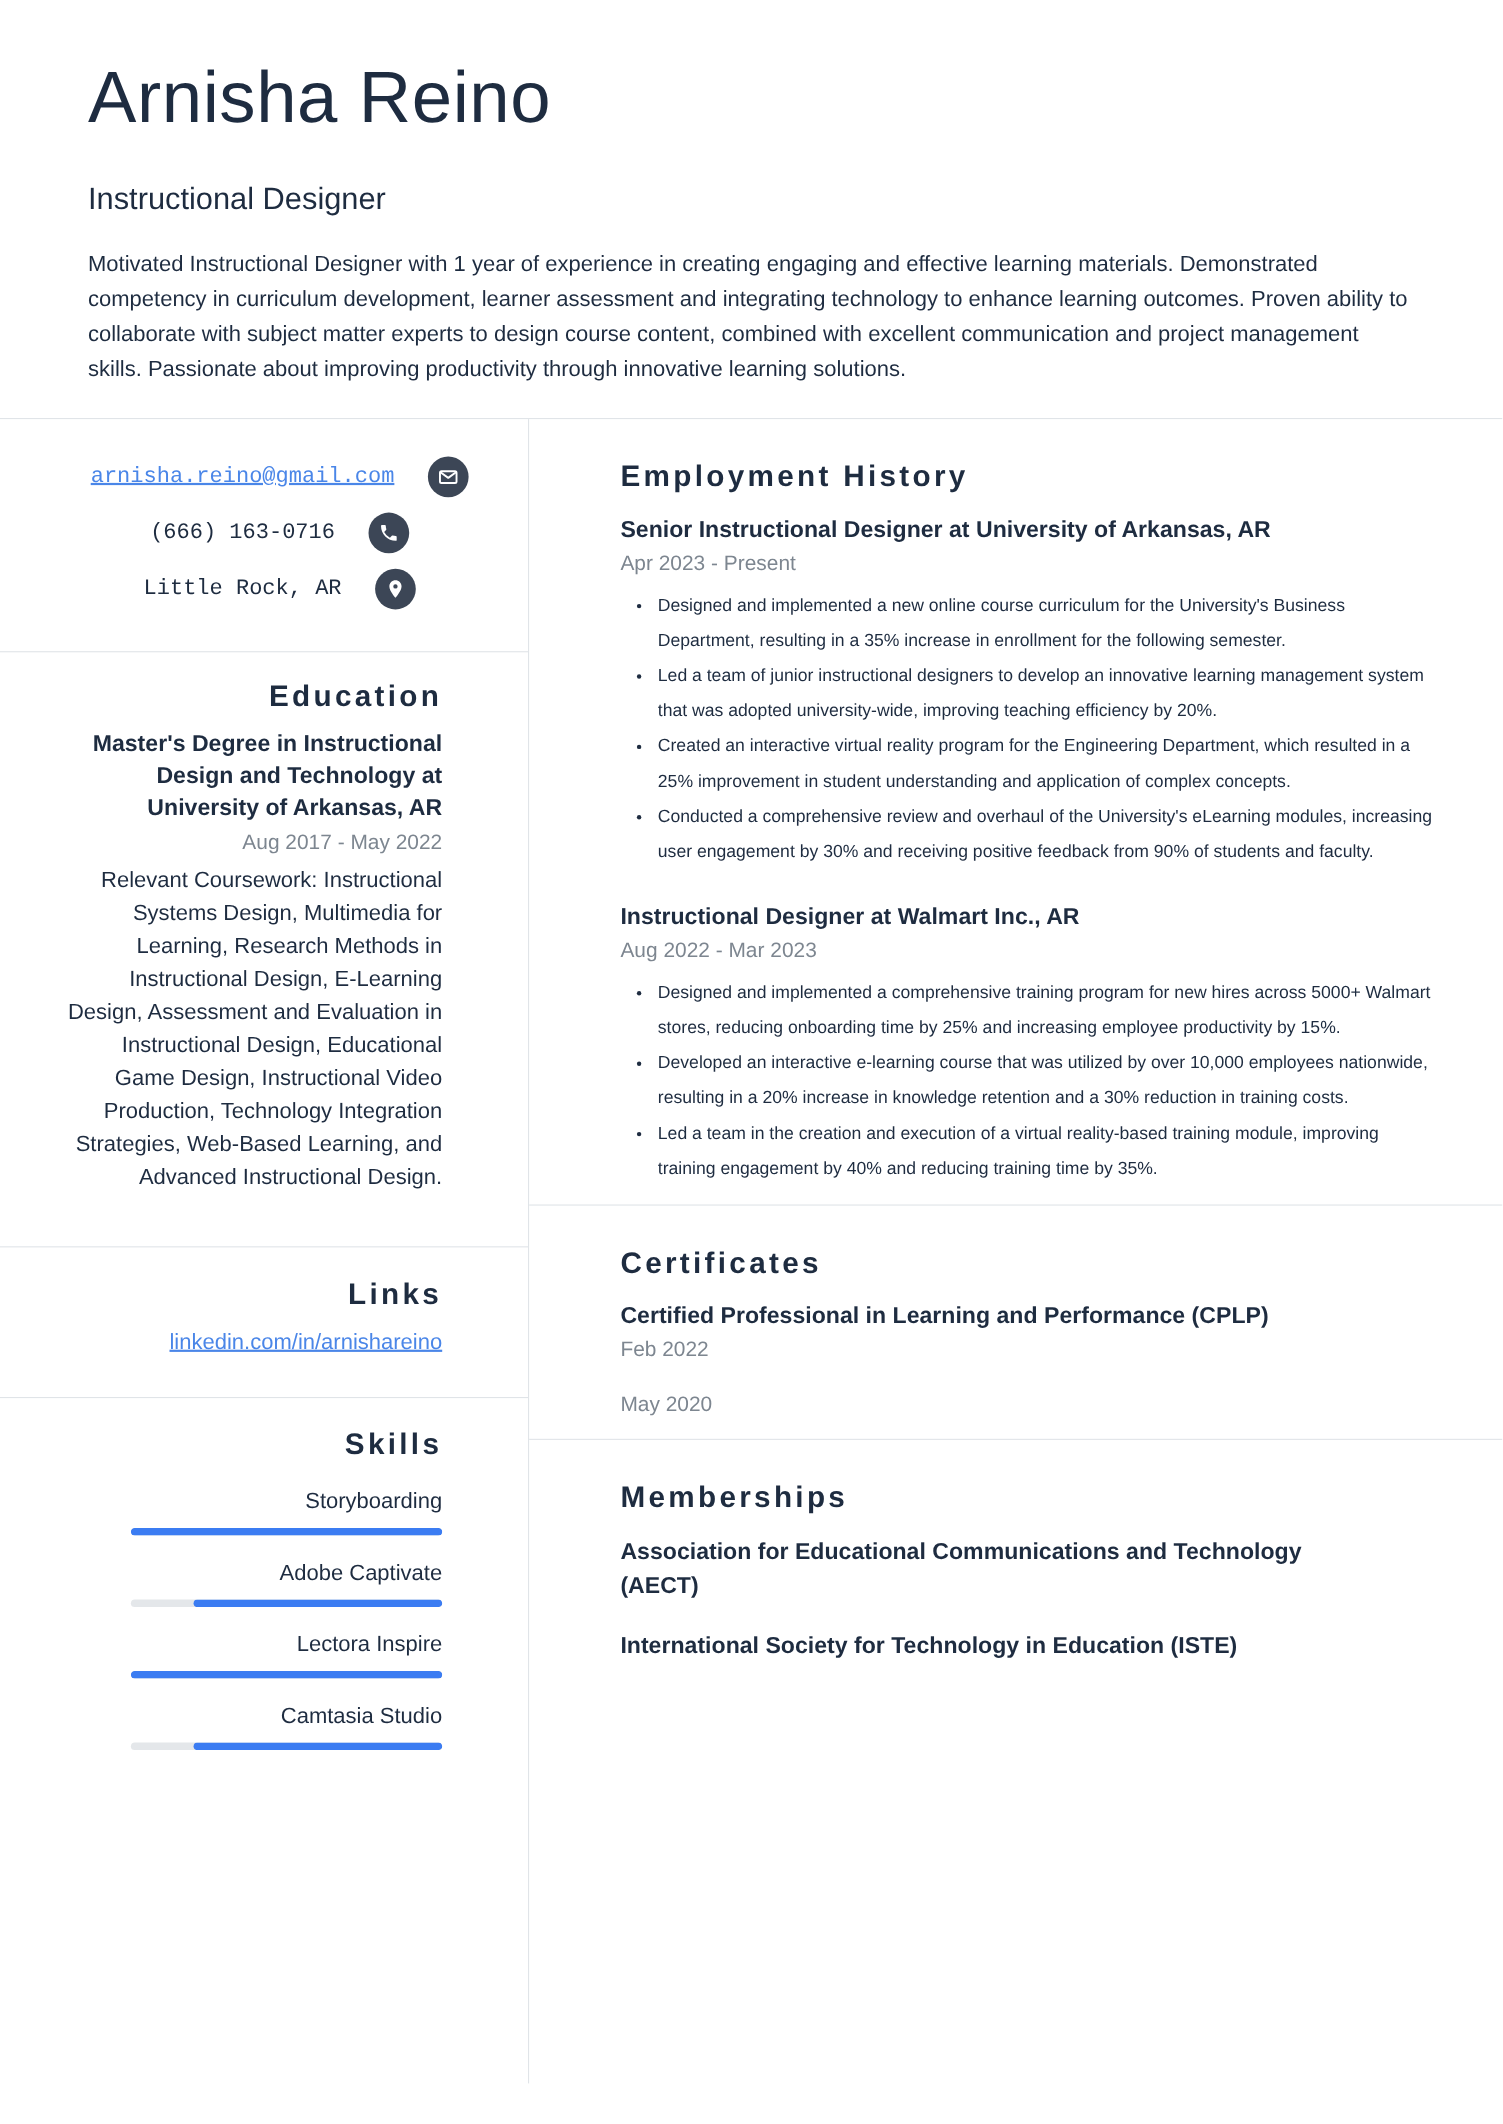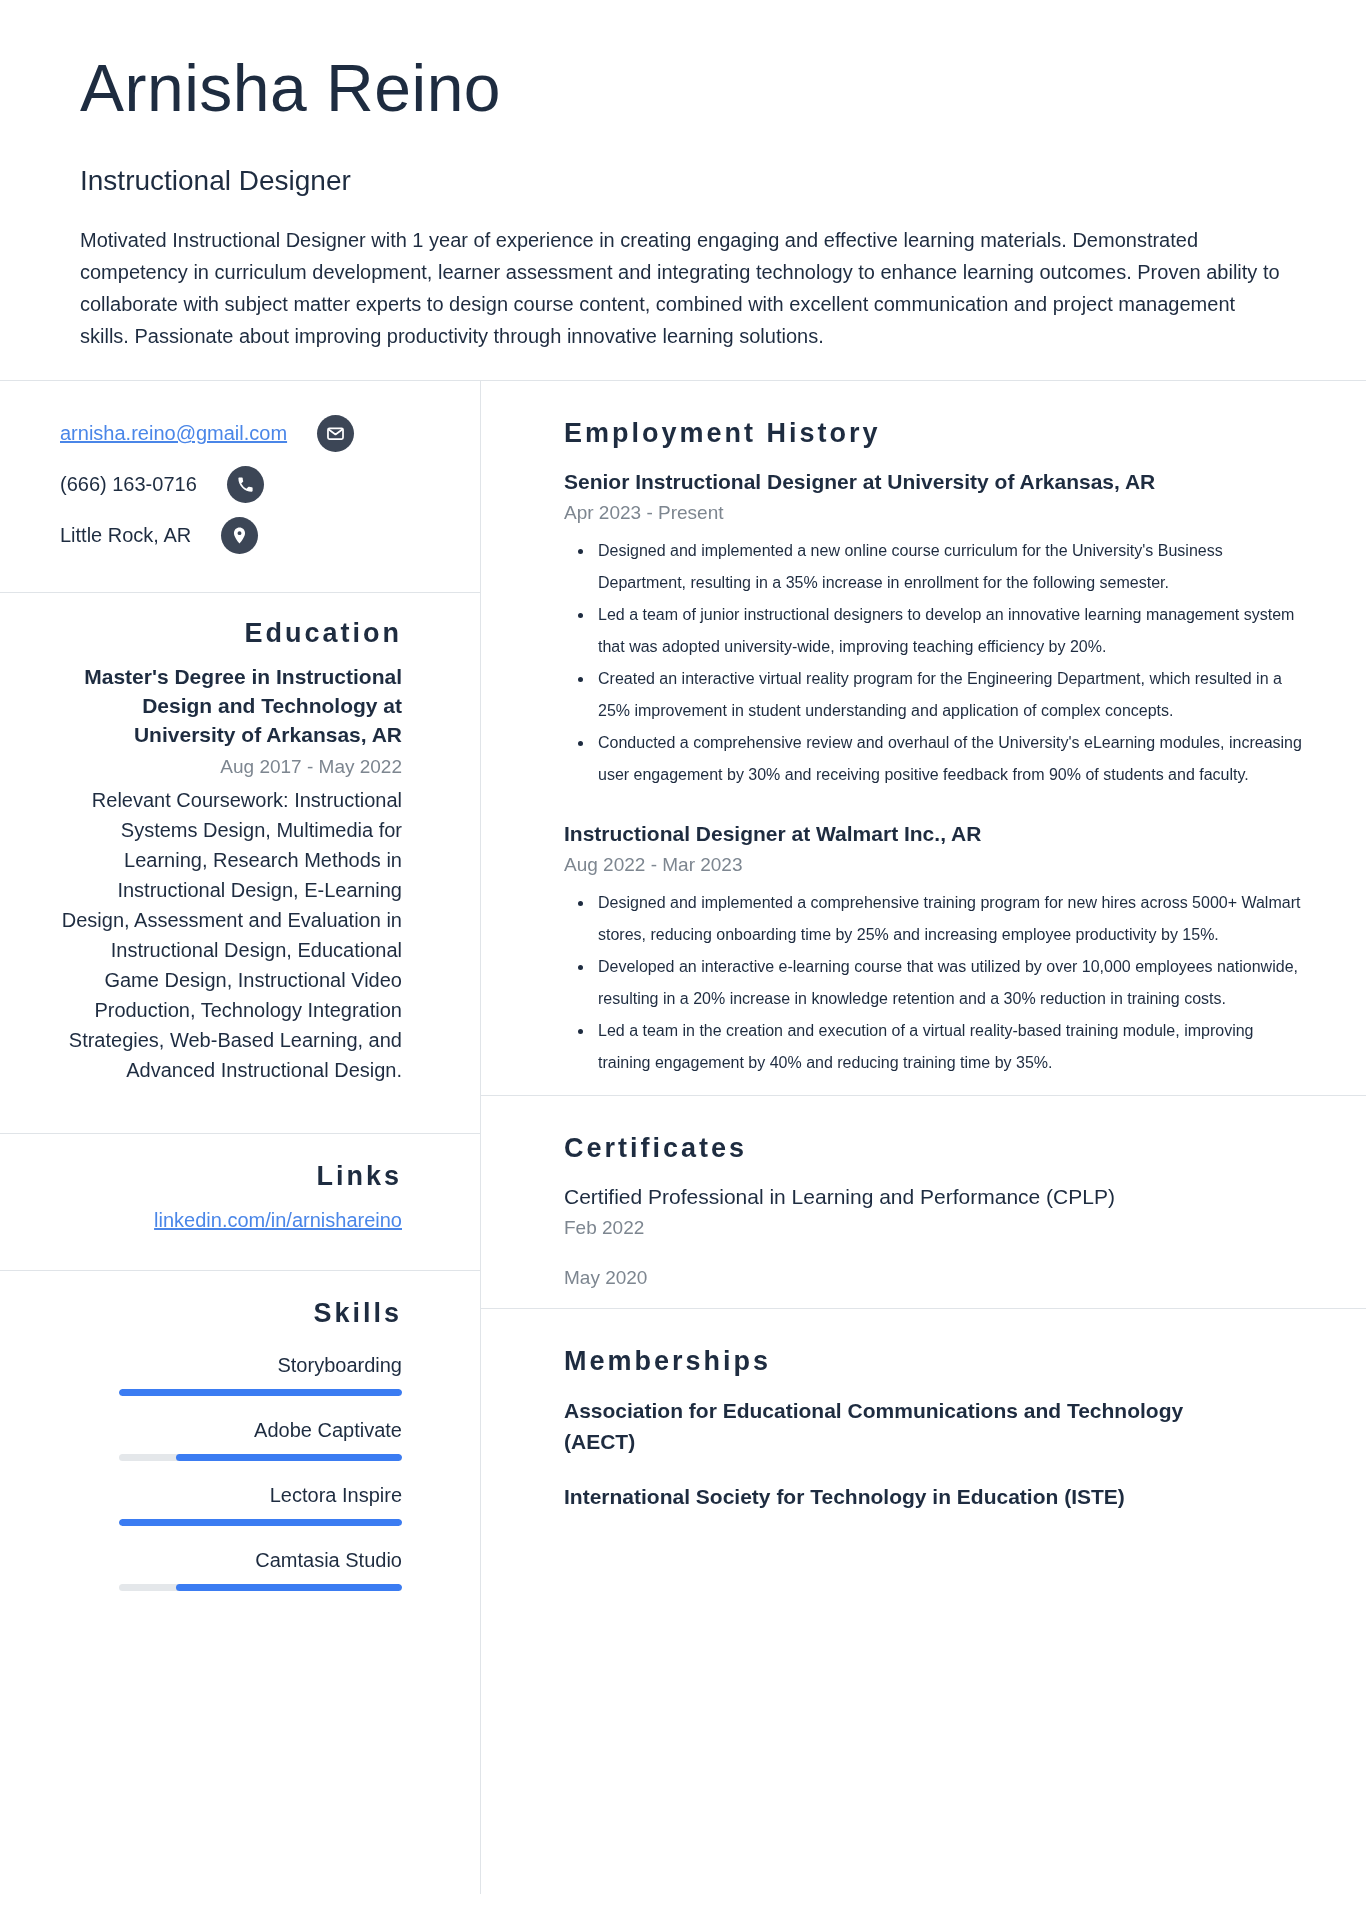--- a/index.html
+++ b/index.html
@@ -21,21 +21,21 @@
   .body-grid{display:flex;border-top:1px solid var(--divider);min-height:1514px;}
   .sidebar{width:481px;flex:0 0 481px;border-right:1px solid var(--divider);}
   .main{flex:1 1 auto;min-width:0;}
 
   .side-section{border-bottom:1px solid var(--divider);text-align:right;}
   .side-section:last-child{border-bottom:none;}
   .side-heading{font-size:27px;font-weight:700;letter-spacing:3px;line-height:36px;}
 
   
   .contact-section{padding:34px 32px 38px 60px;}
-  .contact-row{display:flex;justify-content:flex-start;align-items:center;gap:30px;margin-bottom:14px;}
+  .contact-row{display:flex;justify-content:center;align-items:center;gap:30px;margin-bottom:14px;font-family:Liberation Mono, monospace;}
   .contact-row:last-child{margin-bottom:0;}
   .contact-text{font-size:20px;}
   a.link-blue{color:var(--link);text-decoration:underline;}
   .contact-icon{width:37px;height:37px;border-radius:50%;background:var(--icon_bg);
     display:flex;align-items:center;justify-content:center;flex:0 0 37px;}
   .contact-icon svg{width:19px;height:19px;display:block;}
 
   
   .education-section{padding:22px 78px 48px 60px;}
   .edu-degree{font-size:21px;font-weight:700;line-height:29px;margin-top:11px;}
@@ -59,21 +59,21 @@
   .main-heading{font-size:27px;font-weight:700;letter-spacing:3px;line-height:36px;}
   .job{margin-top:16px;}
   .job + .job{margin-top:28px;}
   .job-title{font-size:21px;font-weight:700;line-height:30px;}
   .job-dates{font-size:19px;color:var(--muted);line-height:28px;margin:2px 0 8px 0;}
   .bullets{margin-left:30px;}
   .bullets li{font-size:16px;line-height:32px;padding-left:4px;}
 
   .cert-item{margin-top:16px;}
   .cert-item + .cert-item{margin-top:22px;}
-  .cert-title{font-size:21px;font-weight:400;line-height:30px;}
+  .cert-title{font-size:21px;font-weight:700;line-height:30px;}
   .cert-date{font-size:19px;color:var(--muted);line-height:28px;margin-top:2px;}
 
   .membership-item{margin-top:16px;}
   .membership-item + .membership-item{margin-top:24px;}
   .membership-title{font-size:21px;font-weight:700;line-height:31px;max-width:660px;}
 </style>
 </head>
 <body>
 
 <div class="page">

